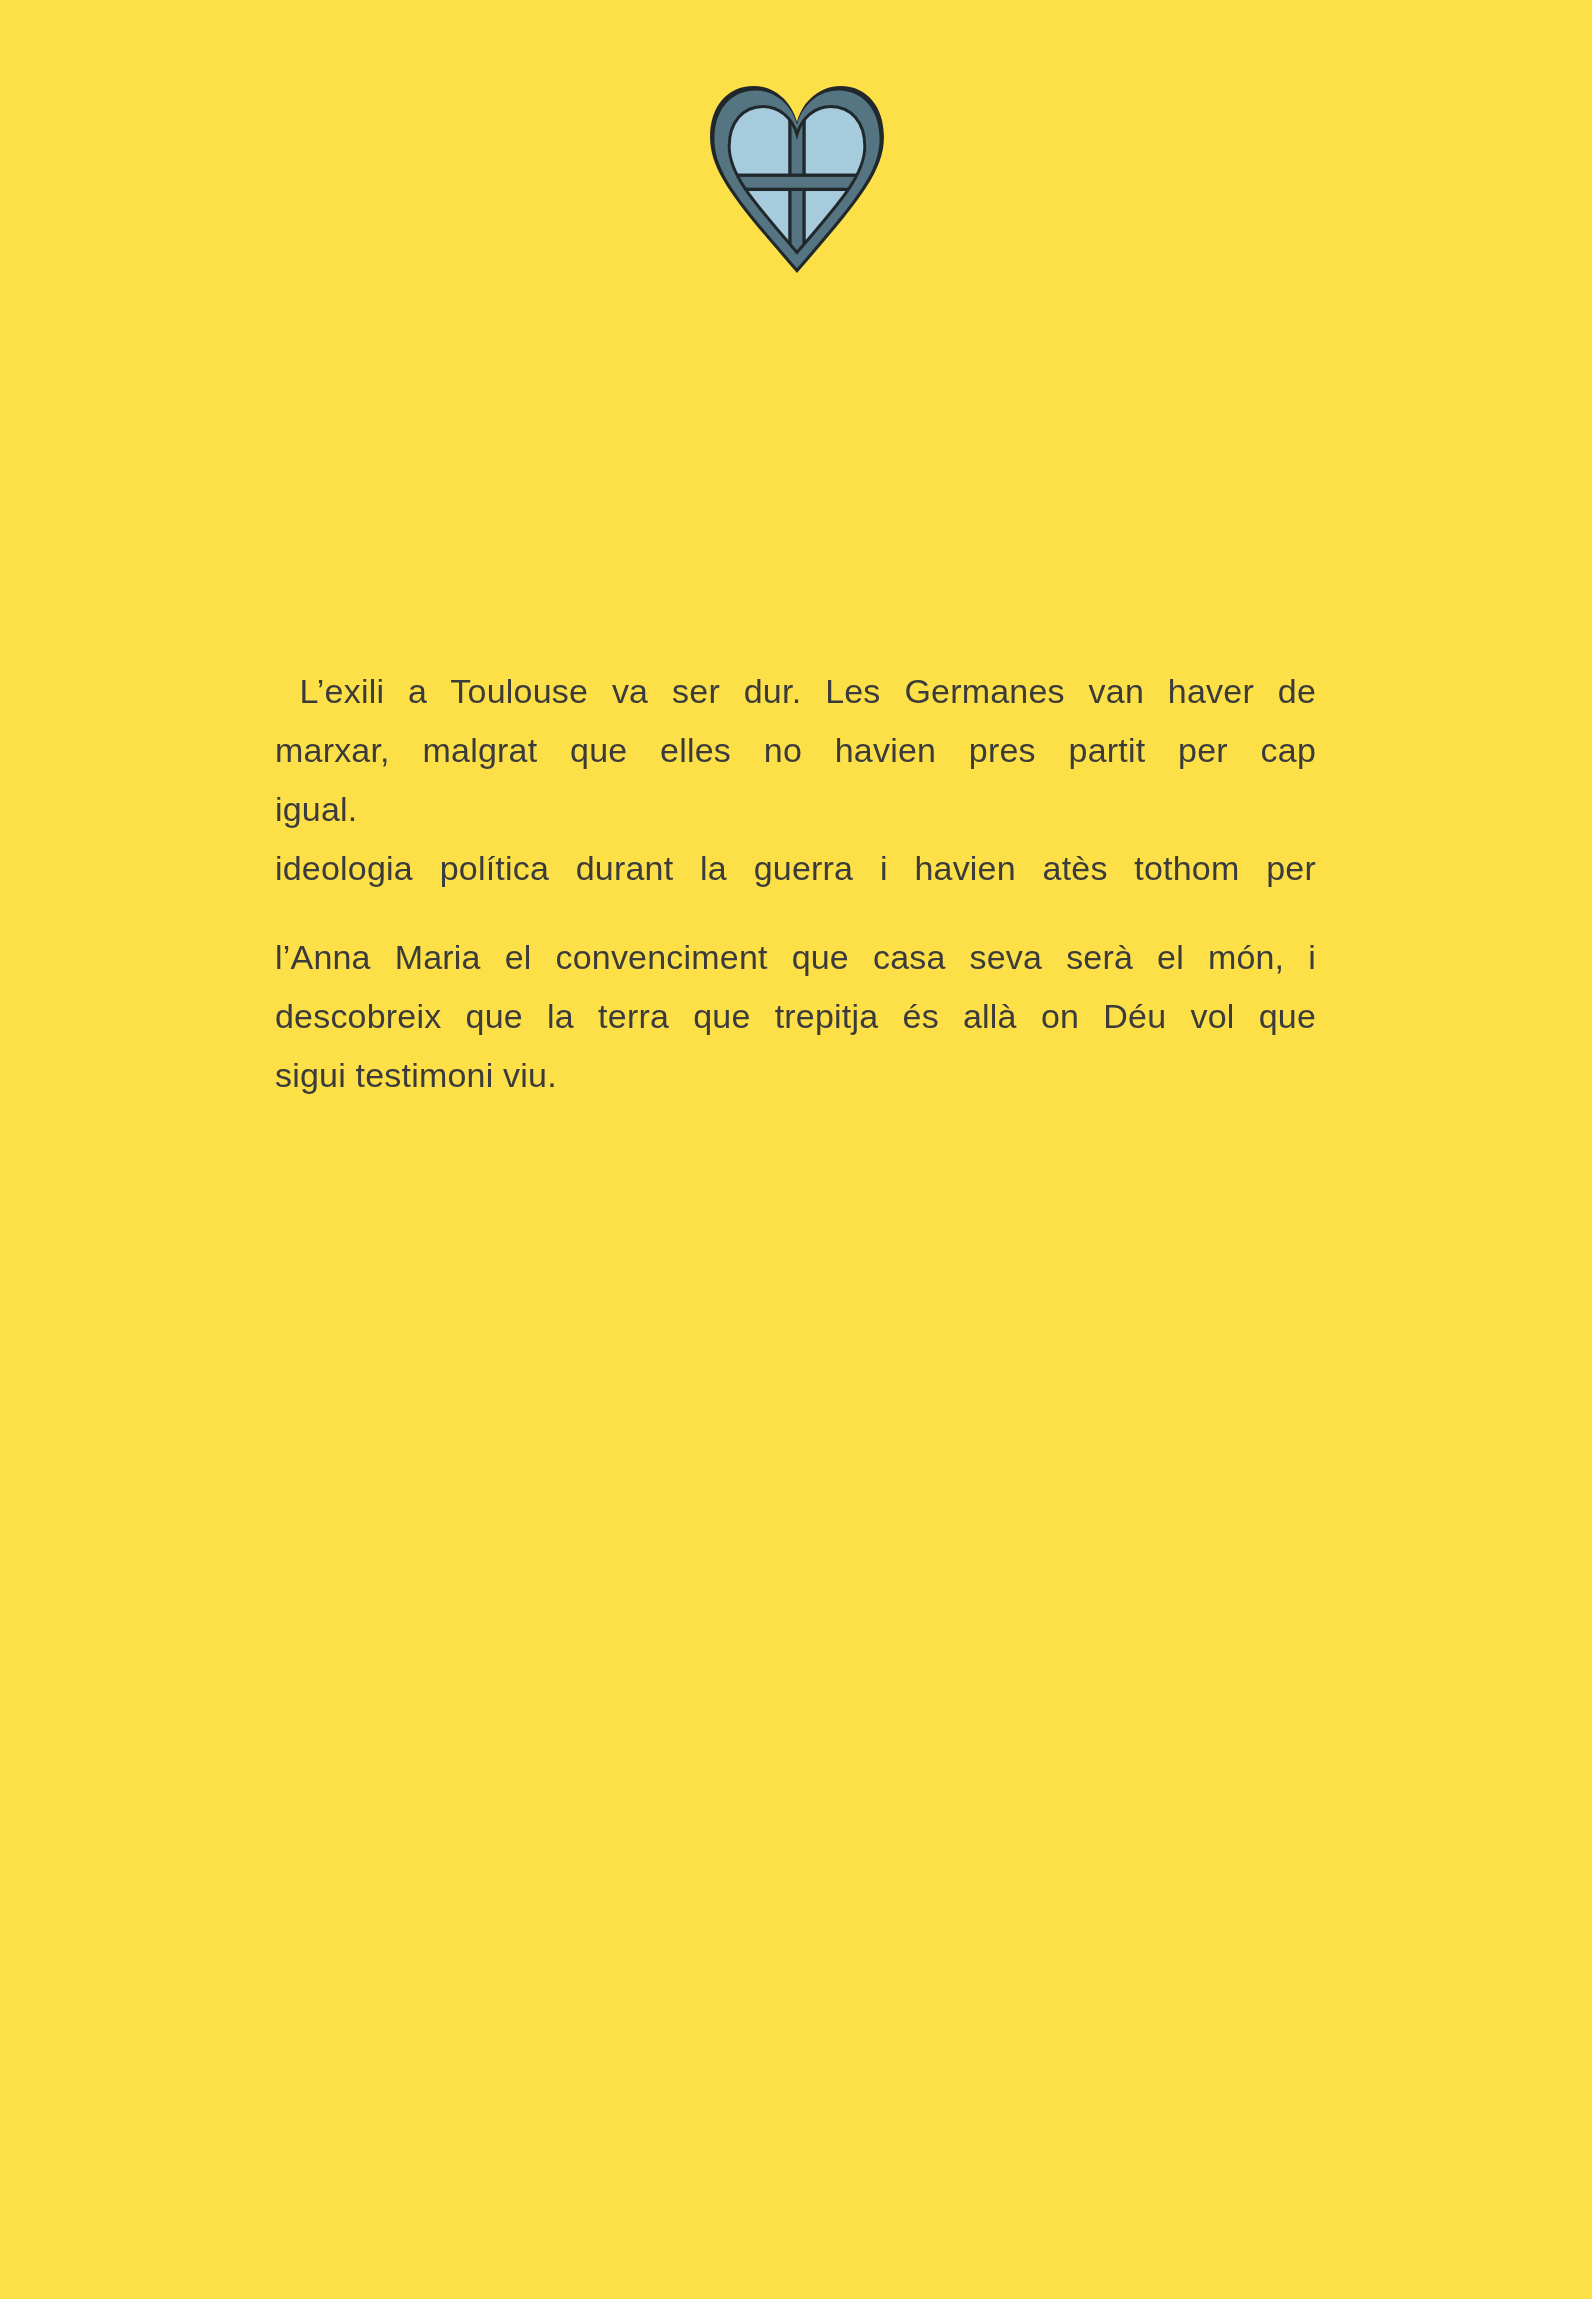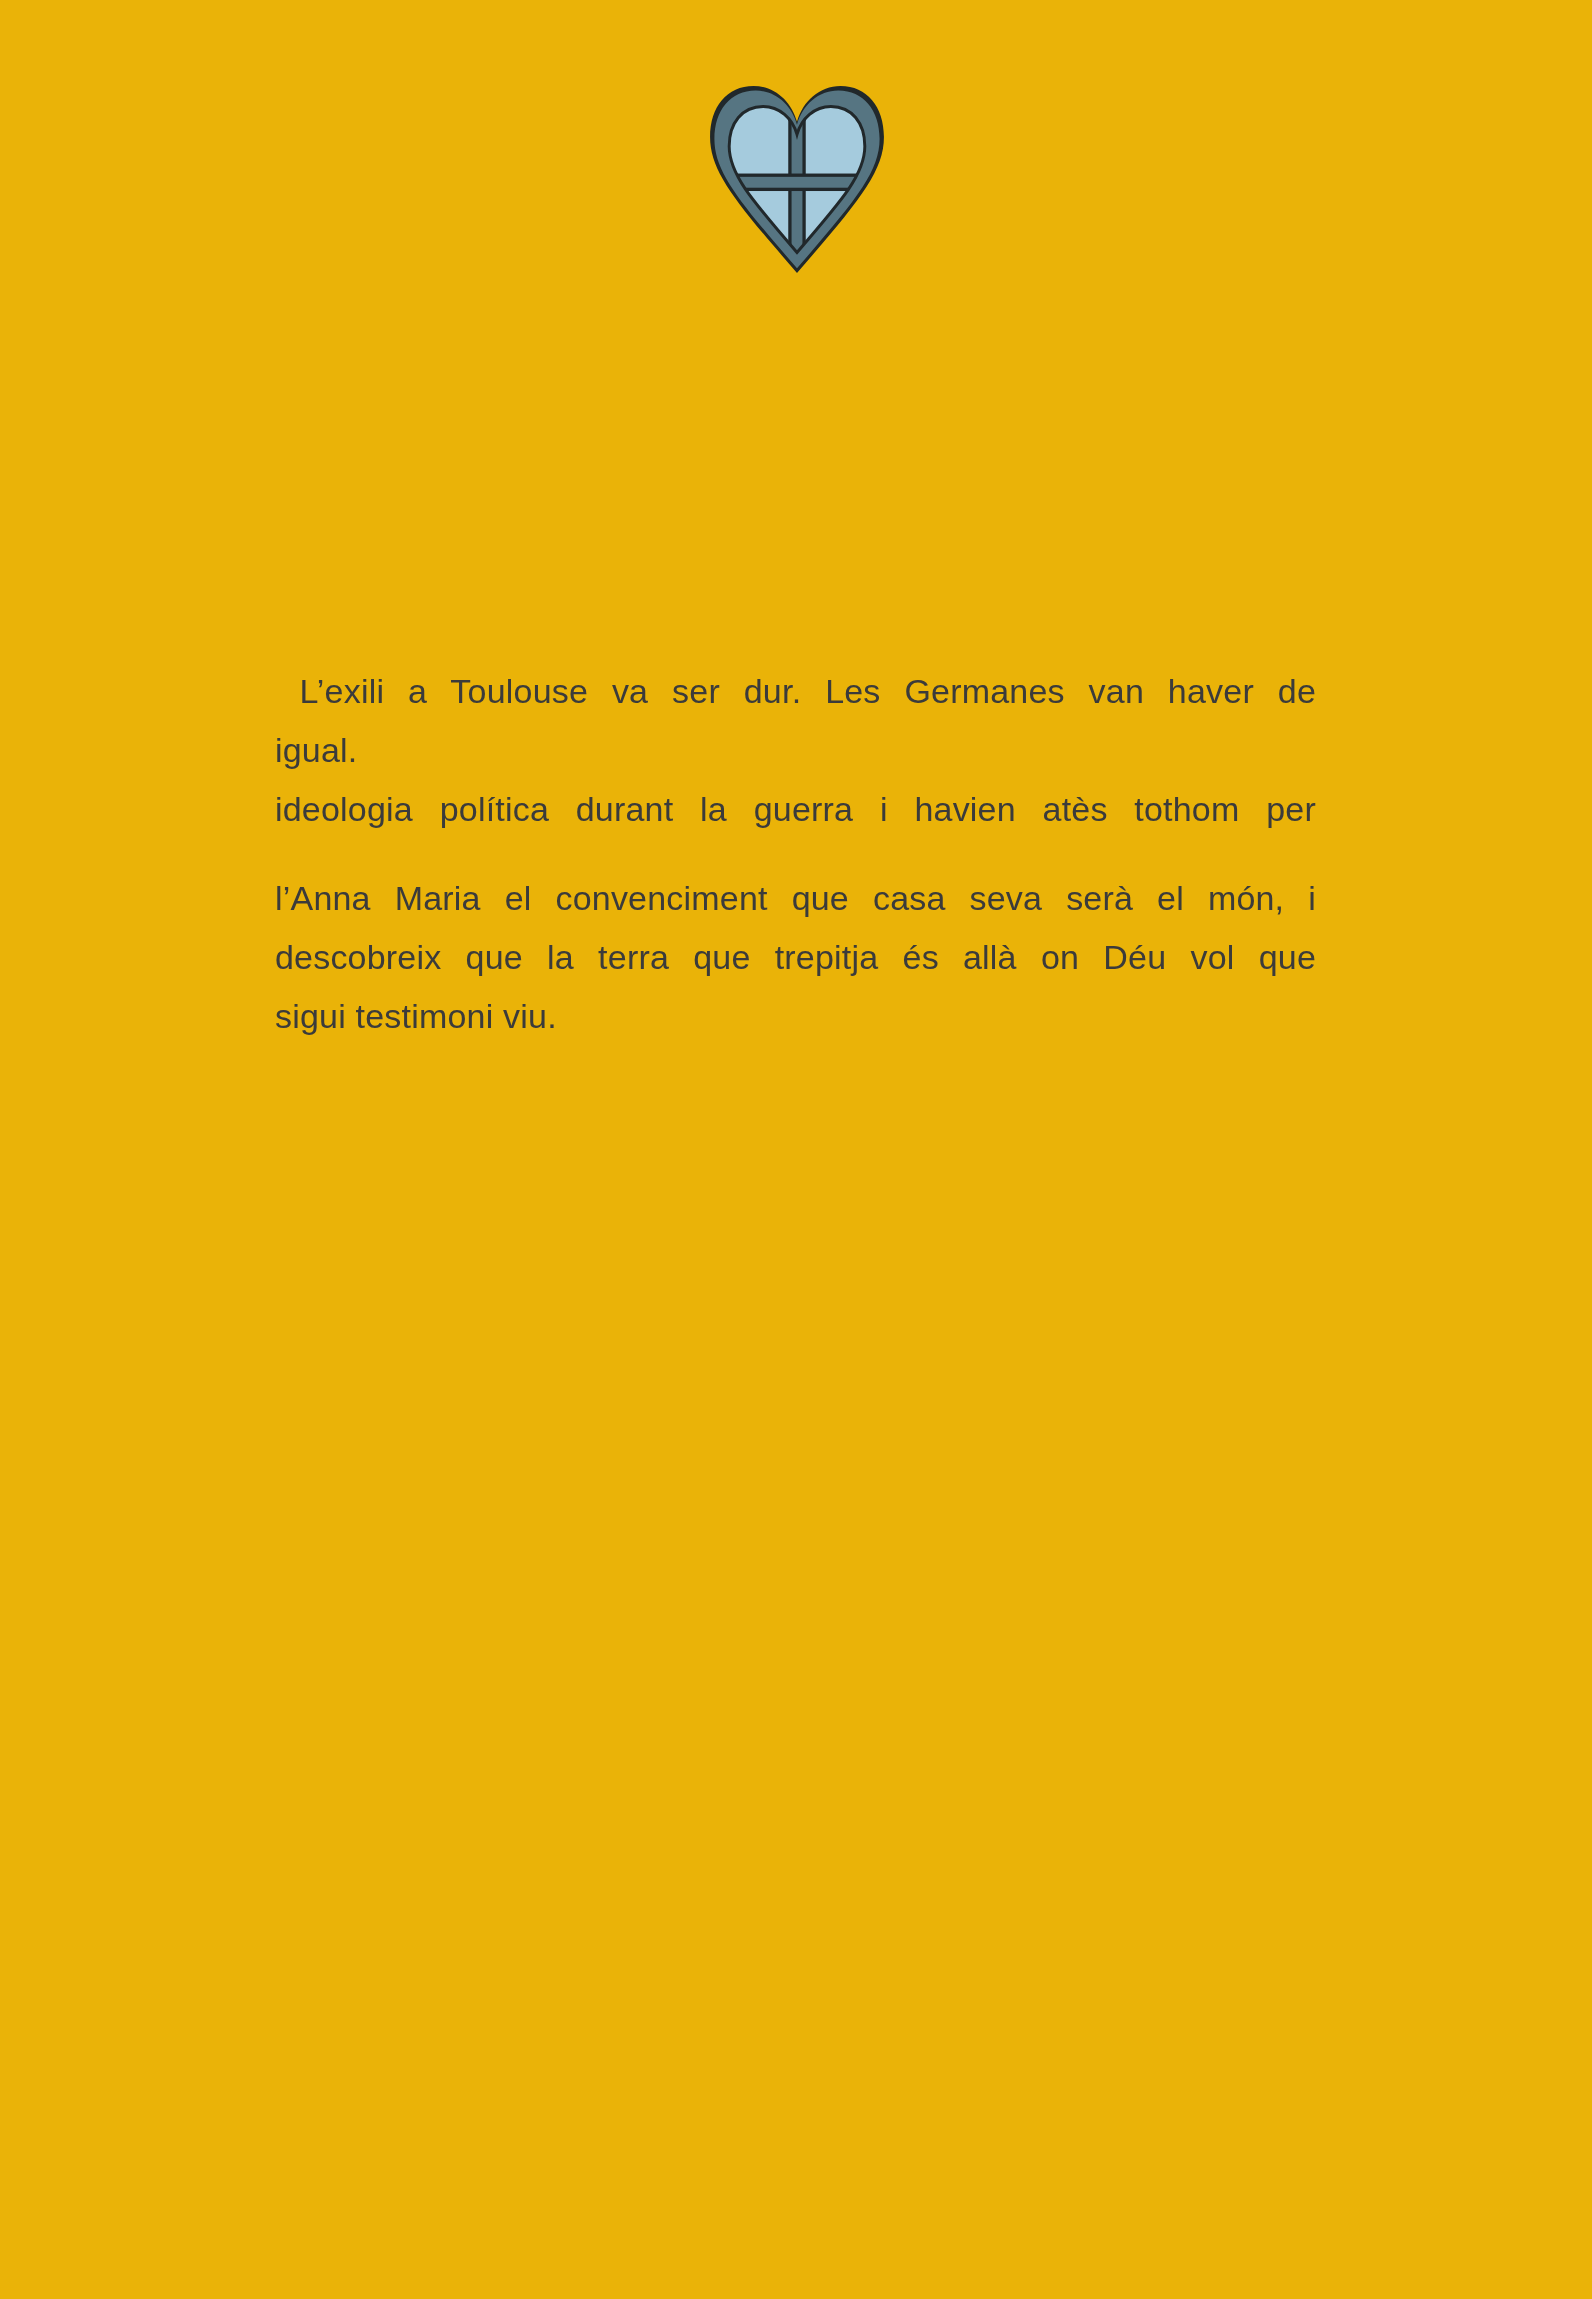--- a/index.html
+++ b/index.html
@@ -4,21 +4,21 @@
 <style>
   html, body {
     margin: 0;
     padding: 0;
     background: #ffffff;
   }
   .page {
     position: relative;
     width: 1593px;
     height: 2300px;
-    background: #eab308;
+    background: #fde047;
     overflow: hidden;
     font-family: "Liberation Sans", sans-serif;
   }
   .logo {
     position: absolute;
     top: 78px;
     left: 50%;
     transform: translateX(-50%);
     width: 189px;
     height: 201px;
@@ -75,20 +75,21 @@
       </g>
 
       <use href="#heartPath" fill="none" stroke="#21282b" stroke-width="4" transform="translate(100 107) scale(0.78) translate(-100 -107)"></use>
     </svg>
   </div>
 
   <div class="text-block">
 
     <div class="paragraph">
       <div class="line first">L’exili a Toulouse va ser dur. Les Germanes van haver de</div>
+      <div class="line">marxar, malgrat que elles no havien pres partit per cap</div>
       <div class="line last">igual.</div>
       <div class="line">ideologia política durant la guerra i havien atès tothom per</div>
     </div>
 
     <div class="paragraph">
       <div class="line">l’Anna Maria el convenciment que casa seva serà el món, i</div>
       <div class="line">descobreix que la terra que trepitja és allà on Déu vol que</div>
       <div class="line last">sigui testimoni viu.</div>
     </div>
 

